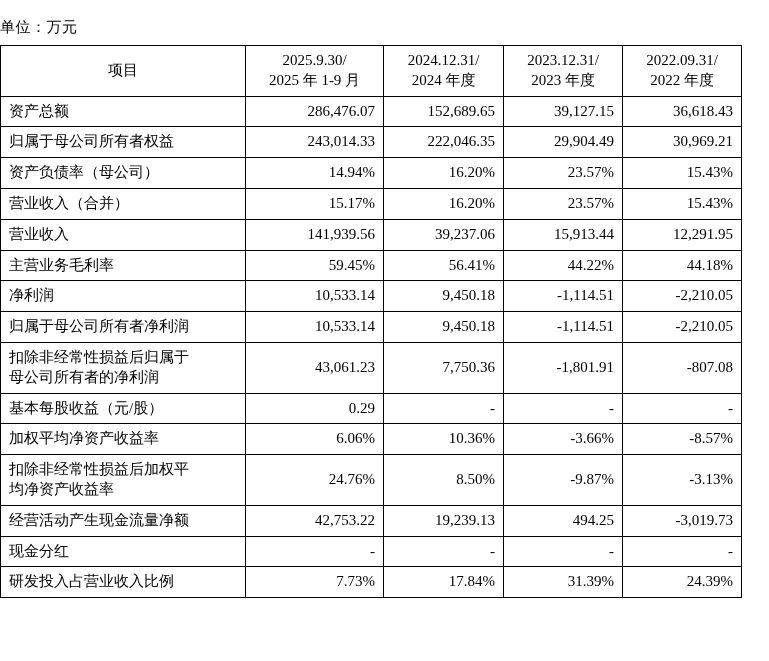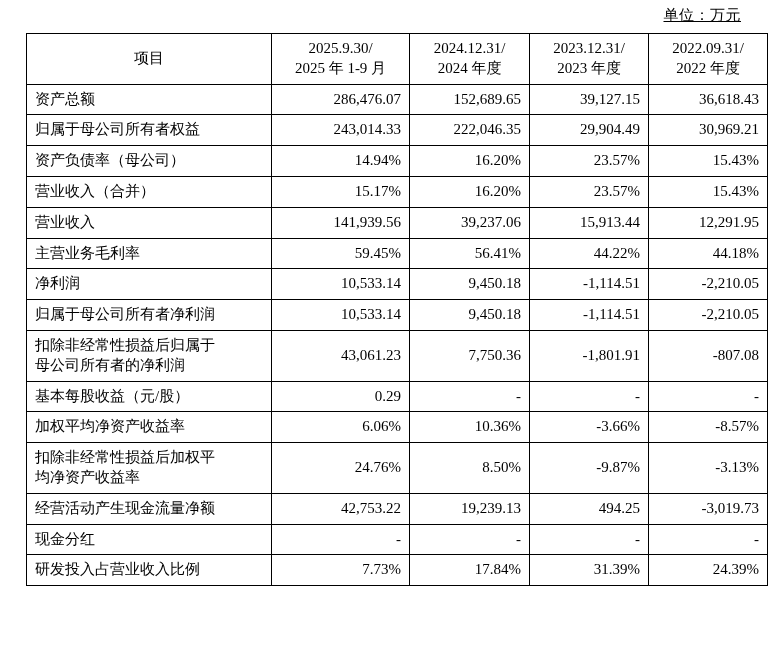--- a/index.html
+++ b/index.html
@@ -15,30 +15,27 @@
     position: relative;
   }
   .page {
     width: 769px;
     height: 661px;
     position: relative;
     box-sizing: border-box;
     padding: 0;
   }
   .unit-line {
-    text-align: right;
     font-size: 15px;
-    padding: 6px 28px 8px 0;
+    padding: 18px 28px 8px 0;
     letter-spacing: 0.5px;
-    text-decoration: underline;
   }
   table.fin {
     border-collapse: collapse;
     width: 741px;
-    margin-left: 26px;
     table-layout: fixed;
   }
   table.fin td, table.fin th {
     border: 1px solid #000000;
     font-size: 15px;
     font-weight: normal;
     padding: 5px 8px;
     vertical-align: middle;
     line-height: 1.32;
   }

